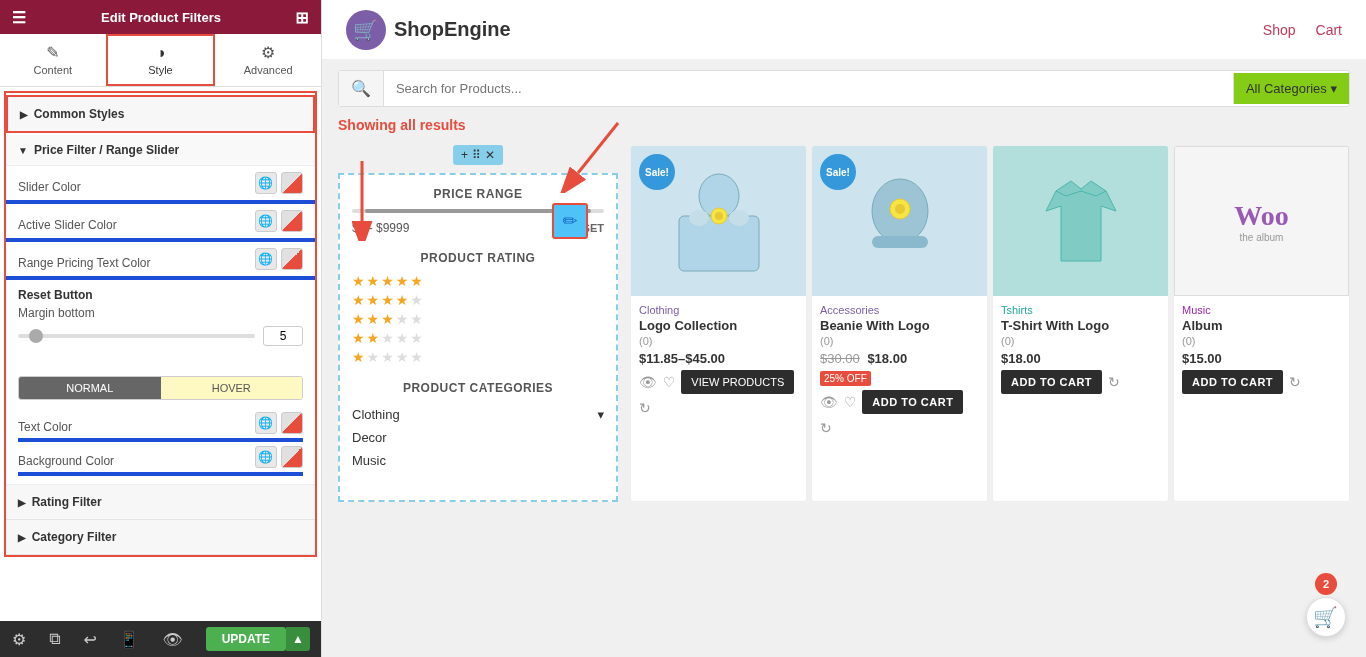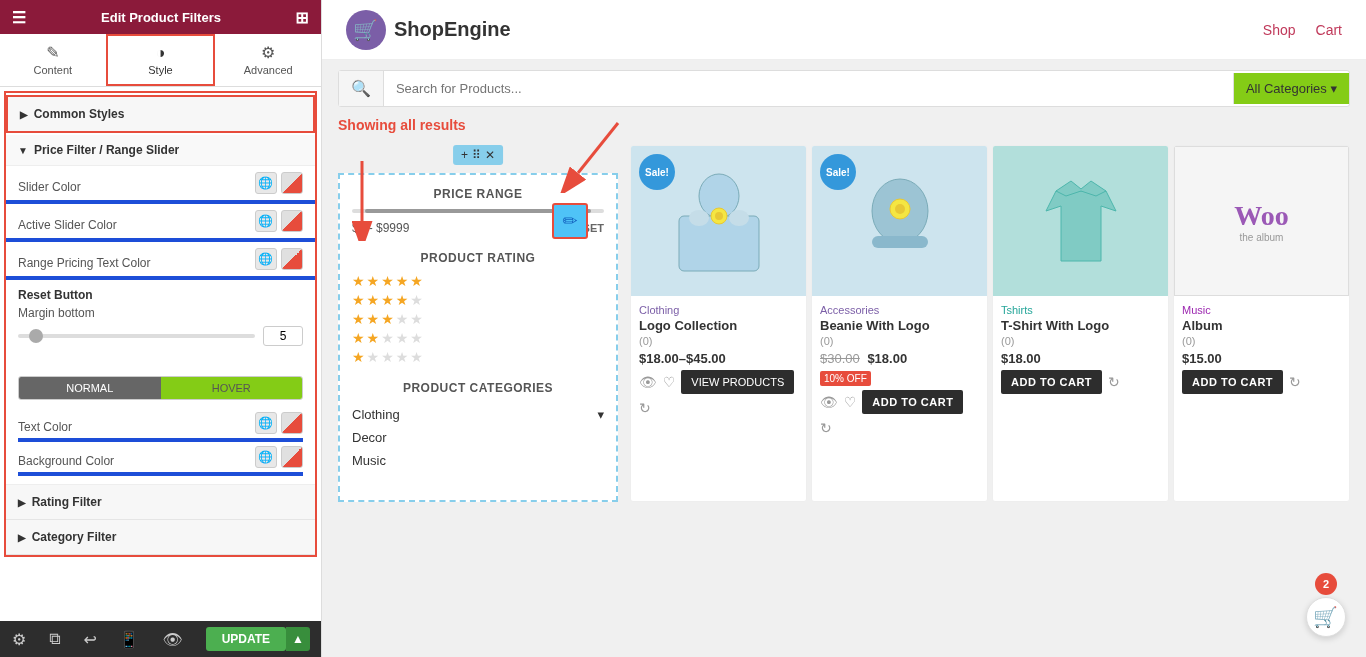--- a/index.html
+++ b/index.html
@@ -189,21 +189,21 @@
       overflow: hidden;
       margin-top: 30px;
     }
 
     .nh-tab {
       flex: 1;
       text-align: center;
       padding: 5px;
       font-size: 11px;
       cursor: pointer;
-      background: #84cc16;
+      background: #fef9c3;
       color: #555;
     }
 
     .nh-tab.active {
       background: #666;
       color: #fff;
     }
 
     .collapsed-section {
       display: flex;
@@ -925,21 +925,21 @@
               <ellipse cx="30" cy="52" rx="10" ry="8" fill="#c5dde8"></ellipse>
               <ellipse cx="70" cy="52" rx="10" ry="8" fill="#c5dde8"></ellipse>
               <circle cx="50" cy="50" r="8" fill="#f5e642" stroke="#e8c835" stroke-width="1"></circle>
               <circle cx="50" cy="50" r="4" fill="#e8c835"></circle>
             </svg>
           </div>
           <div class="product-info">
             <div class="product-category">Clothing</div>
             <div class="product-name">Logo Collection</div>
             <div class="product-reviews">(0)</div>
-            <div class="product-price">$18.00–$45.00</div>
+            <div class="product-price">$11.85–$45.00</div>
             <div class="product-actions">
               <span class="icon-action">👁</span>
               <span class="icon-action">♡</span>
               <button class="view-products-btn">VIEW PRODUCTS</button>
               <span class="icon-action">↻</span>
             </div>
           </div>
         </div>
 
         <div class="product-card">
@@ -952,21 +952,21 @@
               <circle cx="40" cy="38" r="5" fill="#e8c835"></circle>
             </svg>
           </div>
           <div class="product-info">
             <div class="product-category">Accessories</div>
             <div class="product-name">Beanie With Logo</div>
             <div class="product-reviews">(0)</div>
             <div class="product-price">
               <span class="old-price">$30.00</span> $18.00
             </div>
-            <div class="discount-badge">10% OFF</div>
+            <div class="discount-badge">25% OFF</div>
             <div class="product-actions">
               <span class="icon-action">👁</span>
               <span class="icon-action">♡</span>
               <button class="add-to-cart-btn">ADD TO CART</button>
               <span class="icon-action">↻</span>
             </div>
           </div>
         </div>
 
         <div class="product-card">

